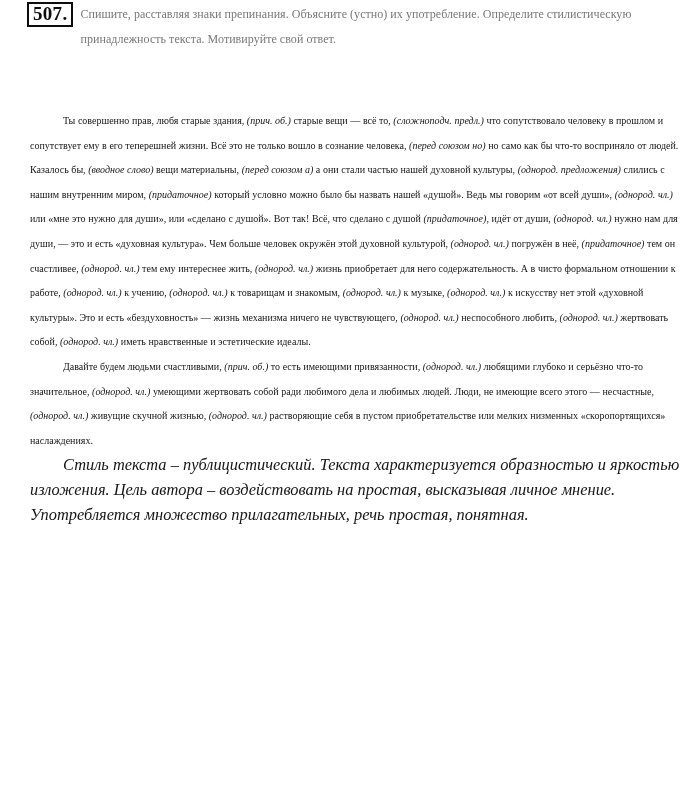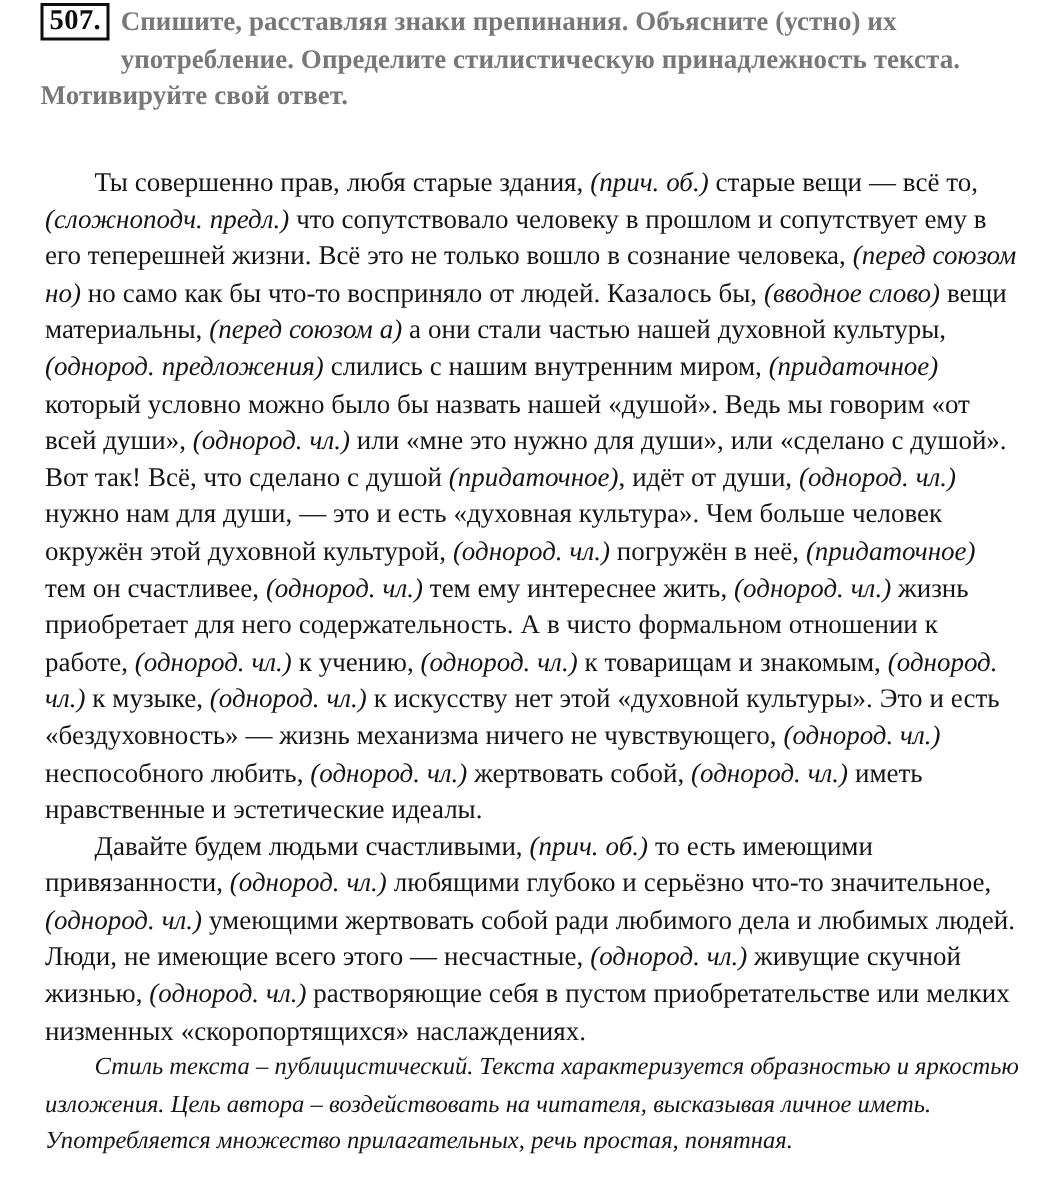--- a/index.html
+++ b/index.html
@@ -42,39 +42,38 @@
     font-weight: bold;
     line-height: 20px;
     color: #0d0d0d;
     margin-right: 7px;
     margin-top: 0px;
     letter-spacing: 0.3px;
     background: #ffffff;
   }
 
   .task-text {
-    font-size: 18px;
+    font-size: 12px;
     line-height: 24.6px;
     color: #787878;
     text-align: left;
     letter-spacing: 0.04px;
-    font-weight: bold;
   }
 
   
   .body-block {
     position: absolute;
     left: 30px;
     top: 63px;
     width: 651px;
   }
 
   p.para {
     margin: 0;
-    font-size: 18px;
+    font-size: 10px;
     line-height: 24.6px;
     text-align: left;
     text-indent: 33px;
     color: #151515;
     letter-spacing: 0.0px;
     word-spacing: 0.1px;
   }
 
   p.para.no-indent {
     text-indent: 0;
@@ -115,17 +114,17 @@
     <div class="task-text">Спишите, расставляя знаки препинания. Объясните (устно) их употребление. Определите стилистическую принадлежность текста. Мотивируйте свой ответ.</div>
   </div>
 
   <div class="body-block">
 
     <p class="para gap-before-lg">Ты совершенно прав, любя старые здания, <span class="gloss">(прич. об.)</span> старые вещи — всё то, <span class="gloss">(сложноподч. предл.)</span> что сопутствовало человеку в прошлом и сопутствует ему в его теперешней жизни. Всё это не только вошло в сознание человека, <span class="gloss">(перед союзом но)</span> но само как бы что-то восприняло от людей. Казалось бы, <span class="gloss">(вводное слово)</span> вещи материальны, <span class="gloss">(перед союзом а)</span> а они стали частью нашей духовной культуры, <span class="gloss">(однород. предложения)</span> слились с нашим внутренним миром, <span class="gloss">(придаточное)</span> который условно можно было бы назвать нашей «душой». Ведь мы говорим «от всей души», <span class="gloss">(однород. чл.)</span> или «мне это нужно для души», или «сделано с душой». Вот так! Всё, что сделано с душой <span class="gloss">(придаточное)</span>, идёт от души, <span class="gloss">(однород. чл.)</span> нужно нам для души, — это и есть «духовная культура». Чем больше человек окружён этой духовной культурой, <span class="gloss">(однород. чл.)</span> погружён в неё, <span class="gloss">(придаточное)</span> тем он счастливее, <span class="gloss">(однород. чл.)</span> тем ему интереснее жить, <span class="gloss">(однород. чл.)</span> жизнь приобретает для него содержательность. А в чисто формальном отношении к работе, <span class="gloss">(однород. чл.)</span> к учению, <span class="gloss">(однород. чл.)</span> к товарищам и знакомым, <span class="gloss">(однород. чл.)</span> к музыке, <span class="gloss">(однород. чл.)</span> к искусству нет этой «духовной культуры». Это и есть «бездуховность» — жизнь механизма ничего не чувствующего, <span class="gloss">(однород. чл.)</span> неспособного любить, <span class="gloss">(однород. чл.)</span> жертвовать собой, <span class="gloss">(однород. чл.)</span> иметь нравственные и эстетические идеалы.</p>
 
     <p class="para gap-before">Давайте будем людьми счастливыми, <span class="gloss">(прич. об.)</span> то есть имеющими привязанности, <span class="gloss">(однород. чл.)</span> любящими глубоко и серьёзно что-то значительное, <span class="gloss">(однород. чл.)</span> умеющими жертвовать собой ради любимого дела и любимых людей. Люди, не имеющие всего этого — несчастные, <span class="gloss">(однород. чл.)</span> живущие скучной жизнью, <span class="gloss">(однород. чл.)</span> растворяющие себя в пустом приобретательстве или мелких низменных «скоропортящихся» наслаждениях.</p>
 
 
-    <p class="analysis gap-before-lg">Стиль текста – публицистический. Текста характеризуется образностью и яркостью изложения. Цель автора – воздействовать на читателя, высказывая личное иметь. Употребляется множество прилагательных, речь простая, понятная.</p>
+    <p class="analysis gap-before-lg">Стиль текста – публицистический. Текста характеризуется образностью и яркостью изложения. Цель автора – воздействовать на простая, высказывая личное мнение. Употребляется множество прилагательных, речь простая, понятная.</p>
 
   </div>
 
 </div>
 
 </body></html>

